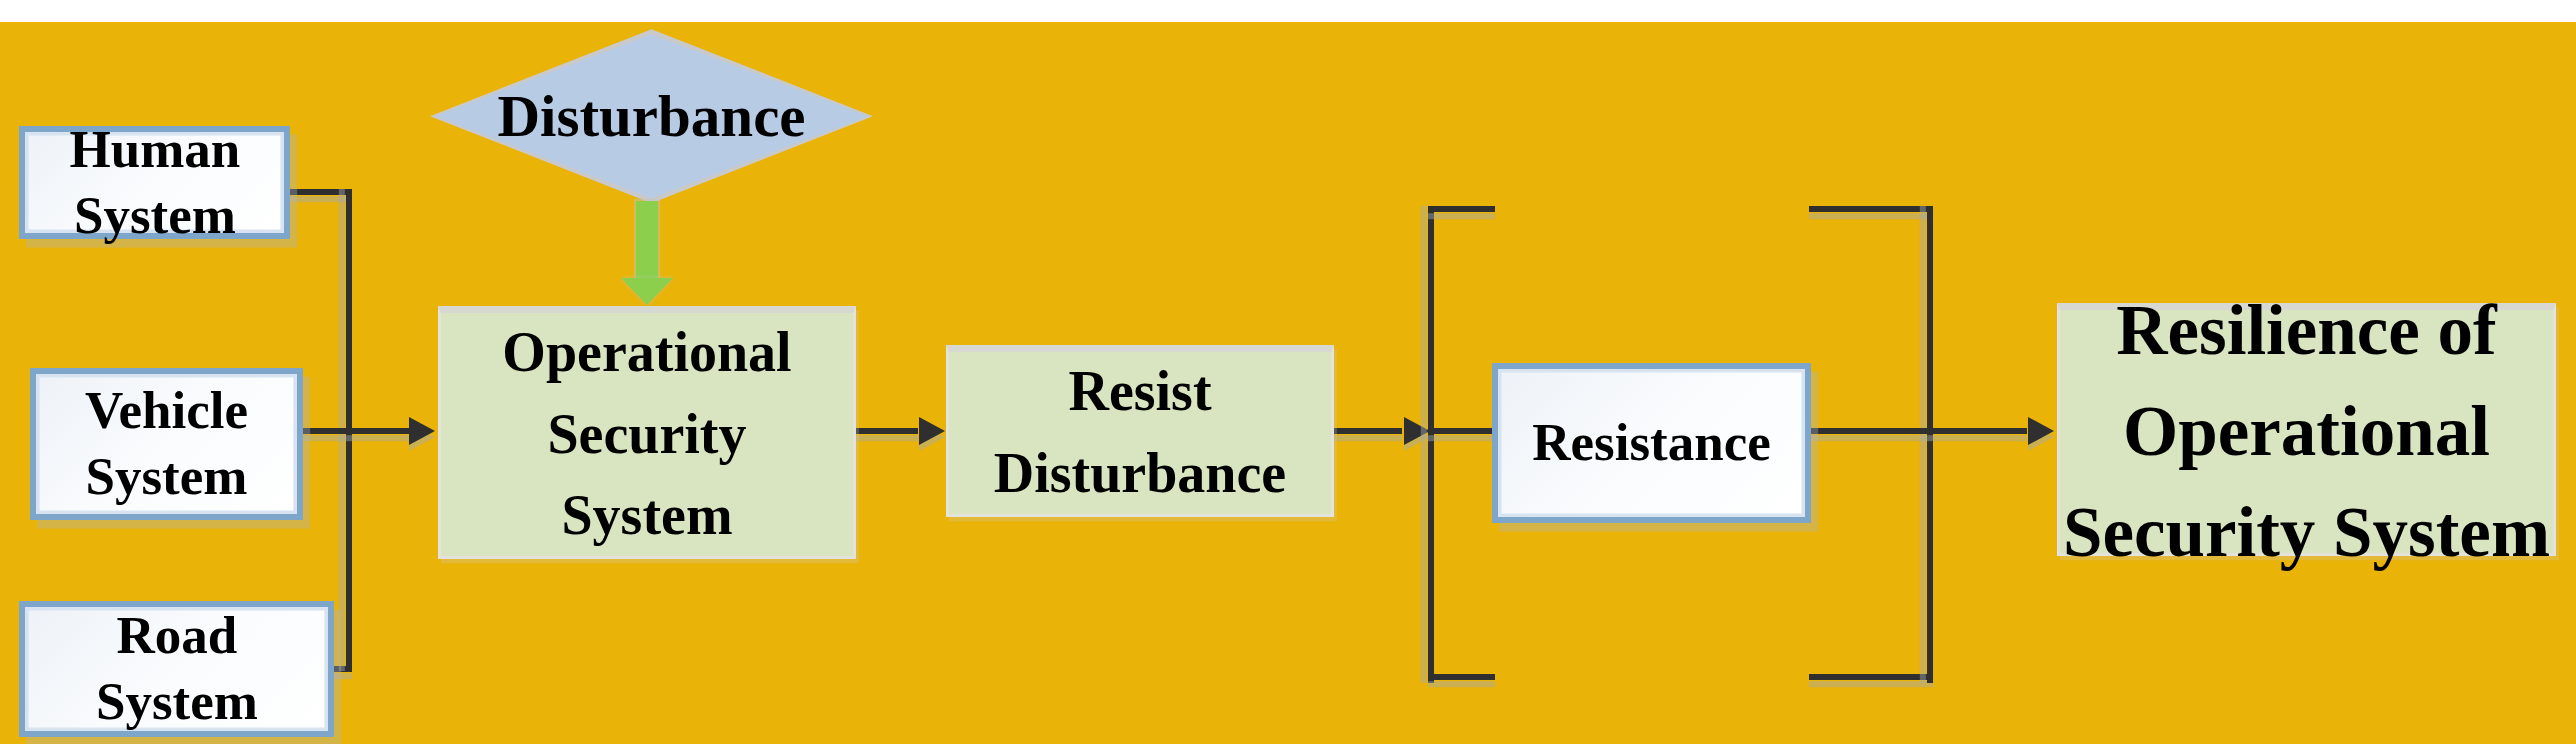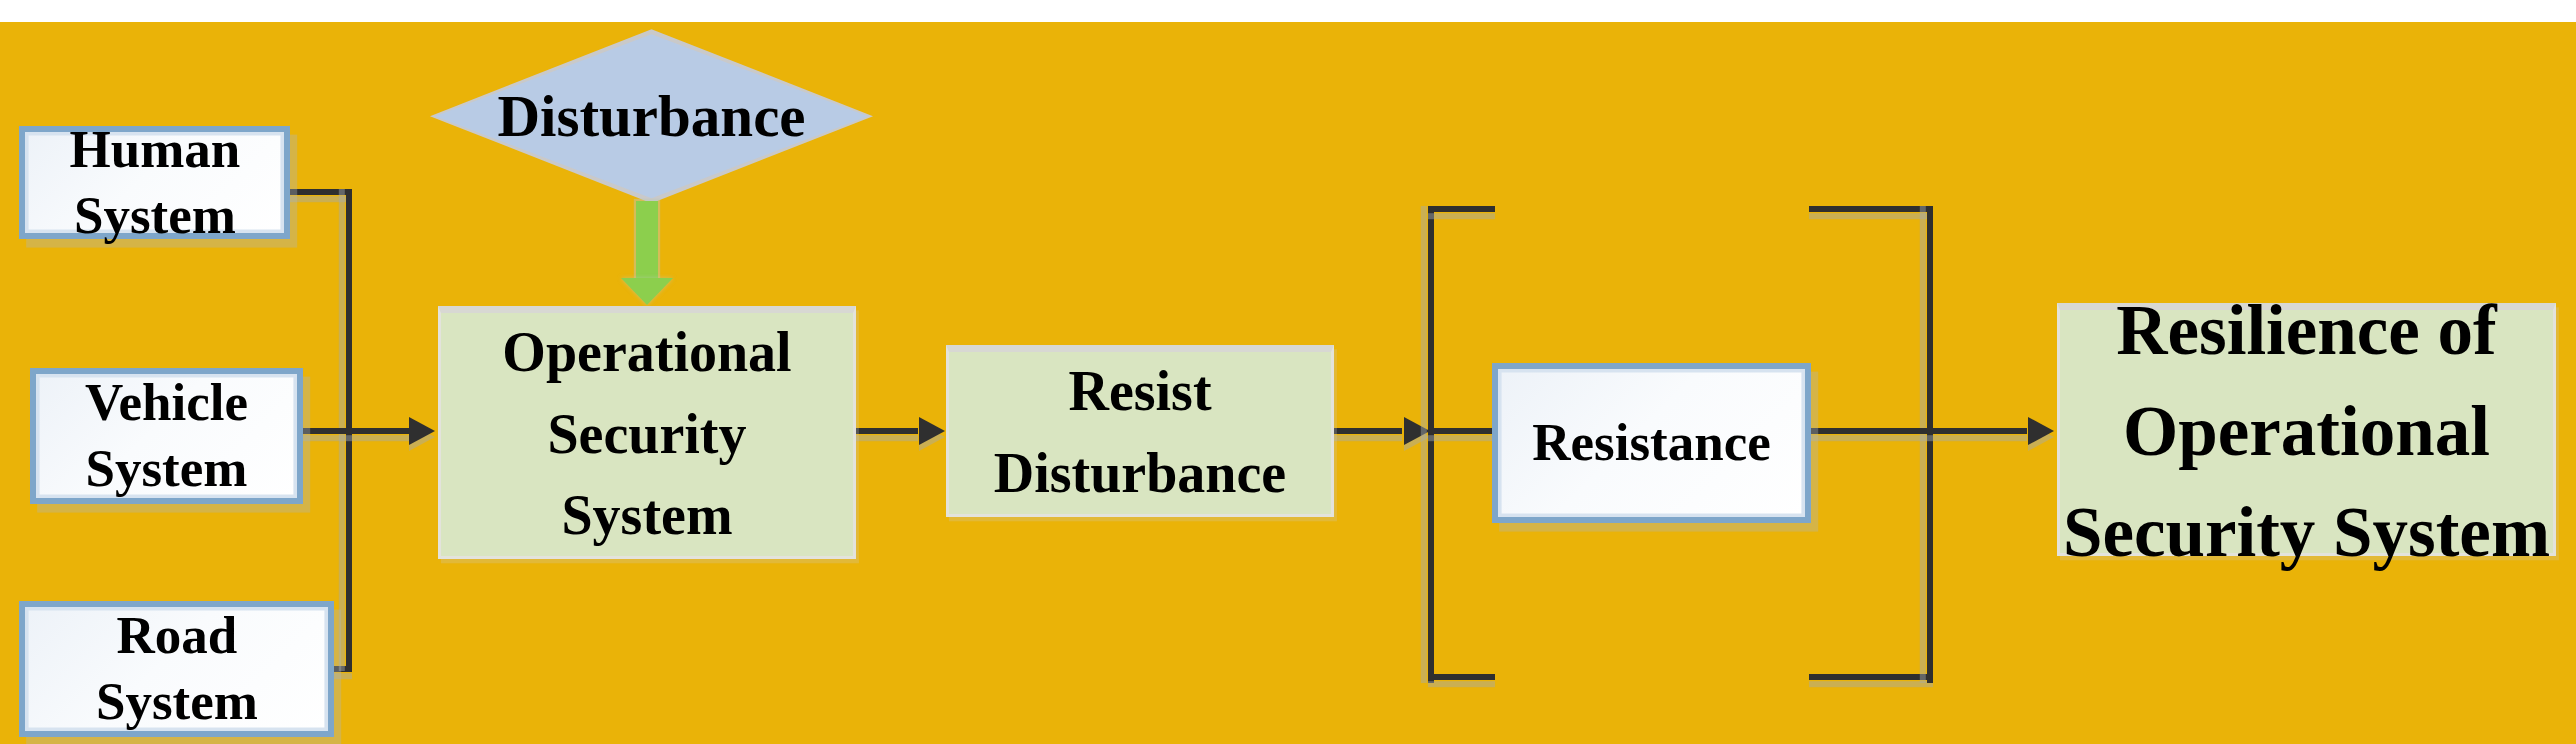--- a/index.html
+++ b/index.html
@@ -94,21 +94,21 @@
     <span class="label diamond-label">Disturbance</span>
   </div>
   <div class="garrow-stem" style="left:636px;top:179px;width:21.5px;height:78px"></div>
   <div class="garrow-head" style="left:621px;top:256px"></div>
 
   <div class="node white-node" style="left:19.4px;top:104px;width:271px;height:113px">
     <span class="label small-label">Human
 System</span>
   </div>
 
-  <div class="node white-node" style="left:30px;top:346px;width:273px;height:136px">
+  <div class="node white-node" style="left:30px;top:346px;width:273px;height:152px">
     <span class="label small-label">Vehicle
 System</span>
   </div>
 
   <div class="node white-node" style="left:19.4px;top:579px;width:315px;height:136px">
     <span class="label small-label">Road
 System</span>
   </div>
 
   <div class="node green-node" style="left:438px;top:284px;width:418px;height:253px">

